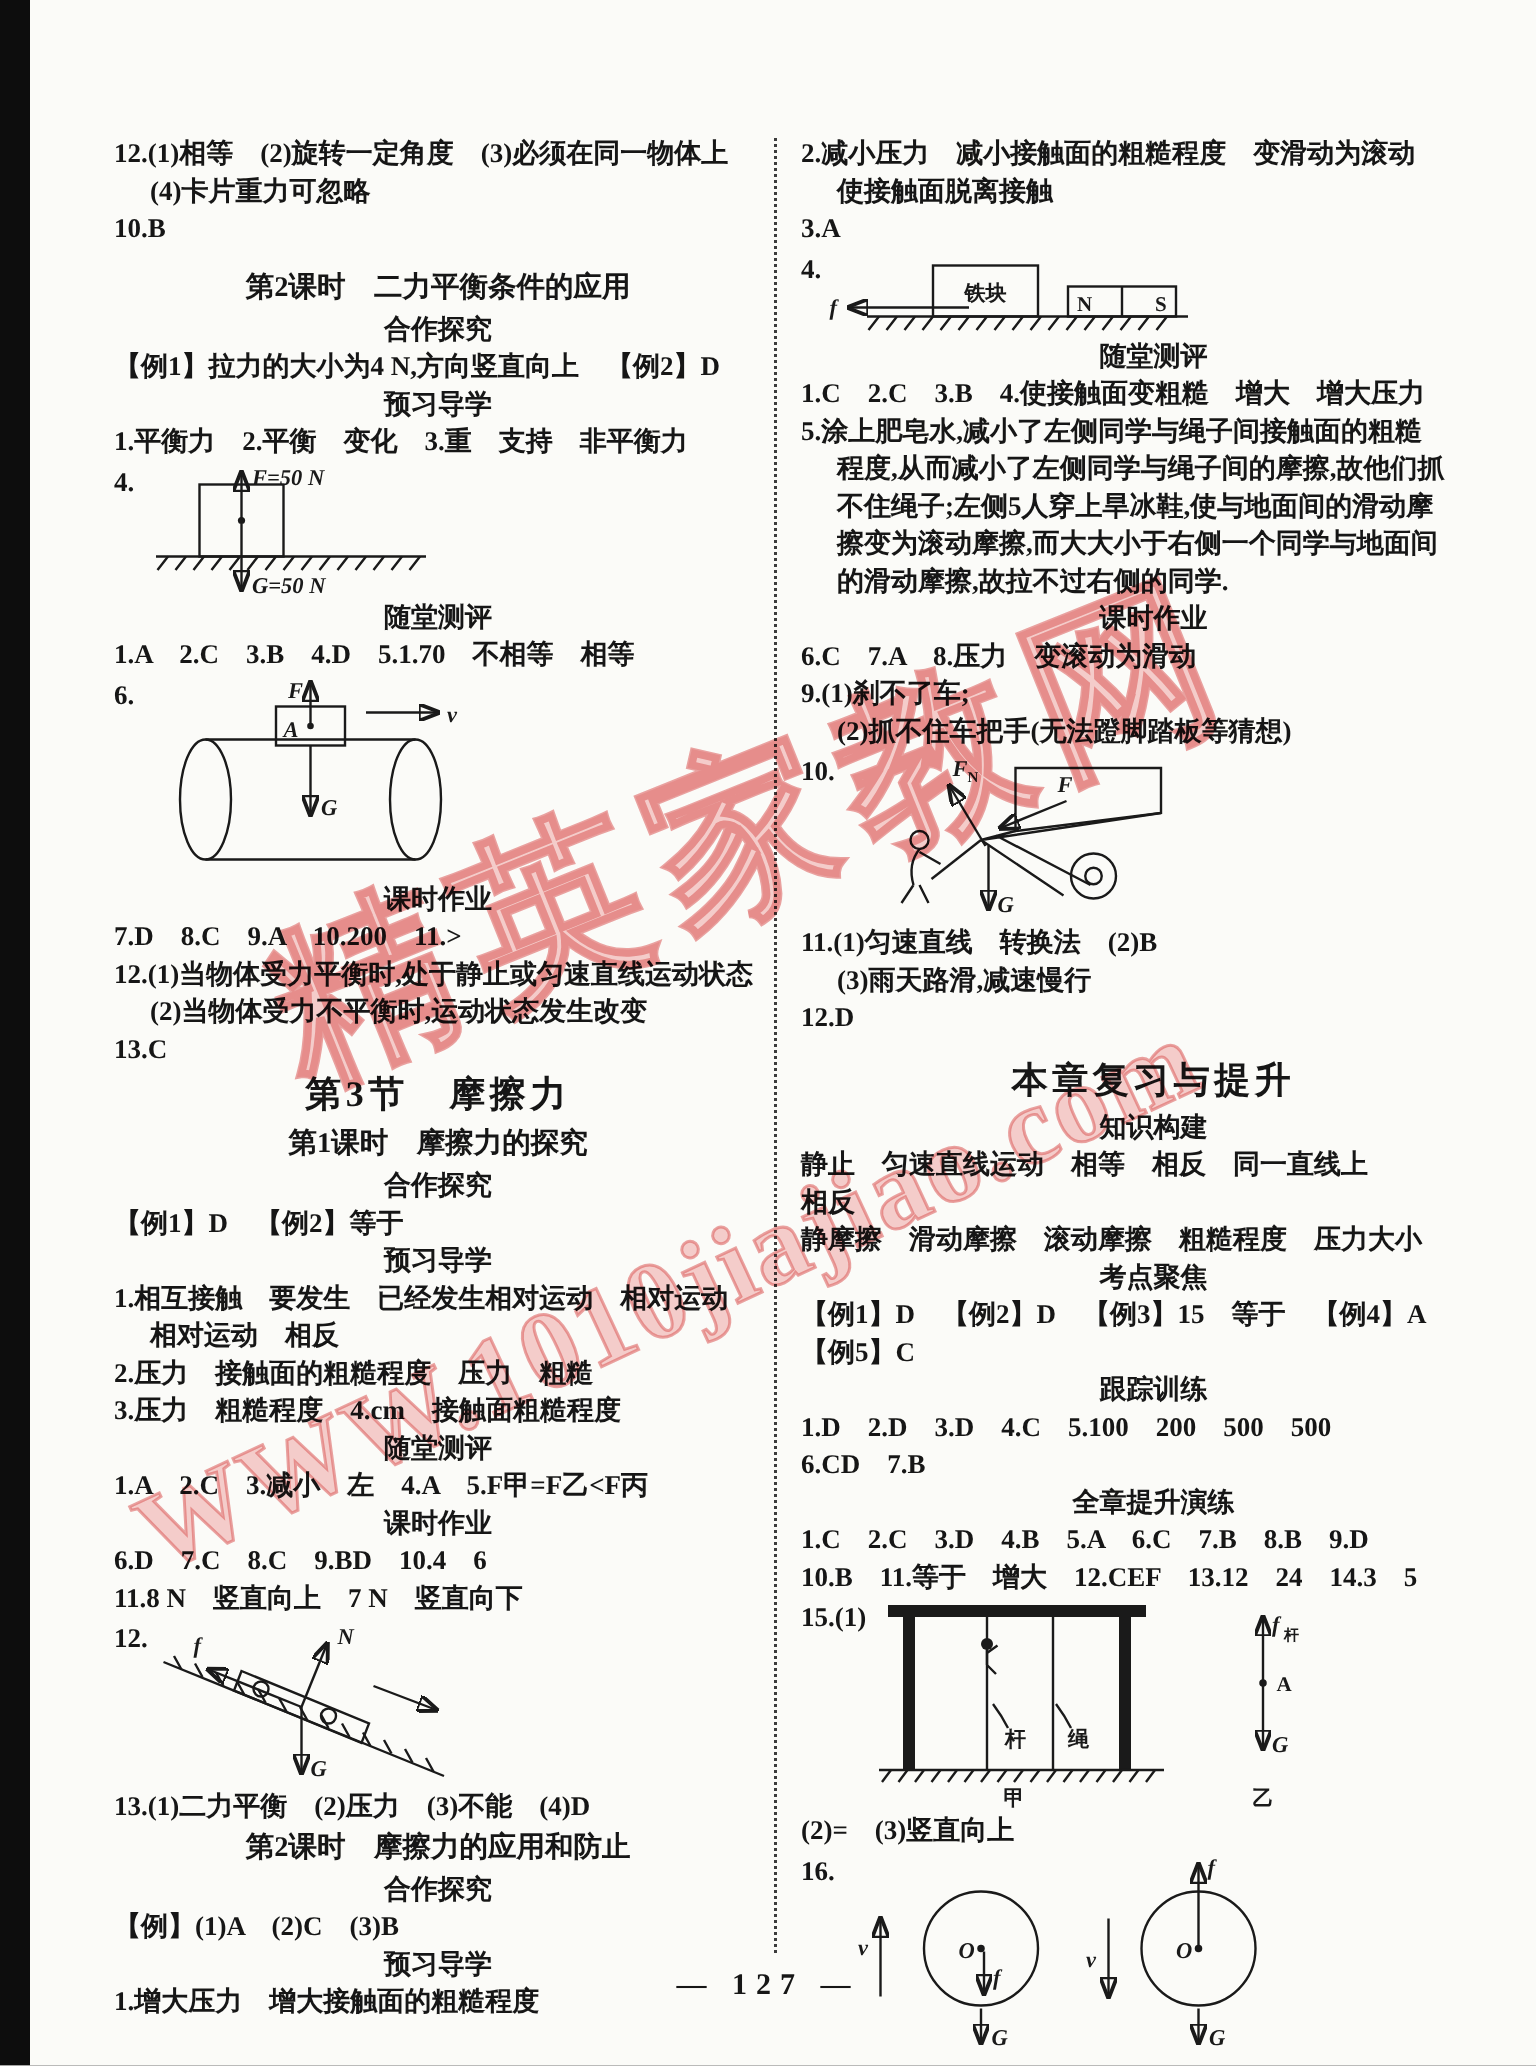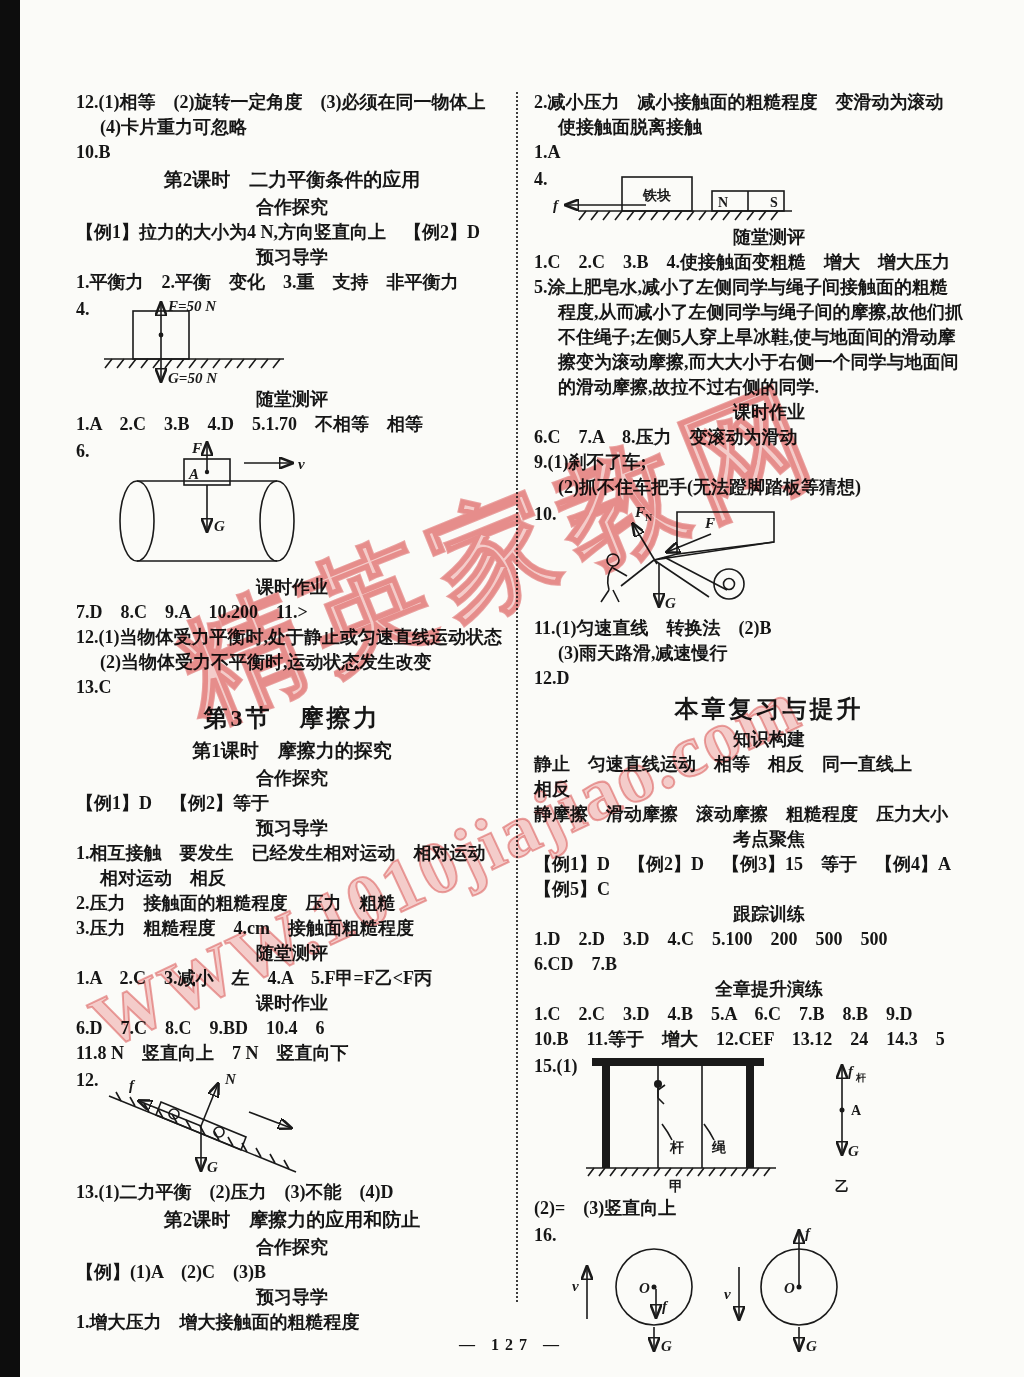--- a/index.html
+++ b/index.html
@@ -9,34 +9,34 @@
   .divider{position:absolute;left:516px;top:92px;height:1210px;border-left:2px dotted #3c3c3c;}
   .col{position:absolute;top:90px;font-size:18px;}
   .colL{left:76px;width:432px;}
   .colR{left:534px;width:470px;}
   .ln{white-space:pre-wrap;margin:0;line-height:25px;}
   .b{font-weight:bold;text-align:center;}
   .hc{text-align:center;}
   .ind{padding-left:24px;}
   .h1{font-size:24px;line-height:36px;letter-spacing:3px;font-weight:bold;}
   .h2{font-size:19px;line-height:30px;font-weight:bold;}
-  .mt{margin-top:0;}
+  .mt{margin-top:12px;}
   .fig{display:flex;align-items:flex-start;gap:2px;margin:2px 0;}
   .fig-num{flex:0 0 auto;line-height:24px;}
   svg{display:block;}
   svg line,svg path,svg rect.o,svg circle.o,svg ellipse,svg polygon.o{stroke:#1a1a1a;stroke-width:1.6;fill:none;}
   svg text{fill:#1a1a1a;font-family:"Liberation Serif","DejaVu Serif",serif;font-size:14px;font-weight:bold;}
   svg text.it{font-style:italic;font-size:15px;}
   svg text.sub{font-size:10px;}
   .wm{position:absolute;white-space:nowrap;pointer-events:none;font-weight:bold;
       color:rgba(235,118,118,0.34);-webkit-text-stroke:2px rgba(222,90,90,0.55);
       mix-blend-mode:multiply;}
   .wm1{left:186px;top:600px;font-size:122px;letter-spacing:14px;transform:rotate(-22deg);transform-origin:0 50%;}
   .wm2{left:96px;top:985px;font-size:74px;letter-spacing:2px;transform:rotate(-25deg);transform-origin:0 50%;}
-  .footer{position:absolute;left:0;width:1024px;top:1312px;text-align:center;font-size:16px;letter-spacing:6px;margin-top:24px;}
+  .footer{position:absolute;left:0;width:1024px;top:1312px;text-align:center;font-size:20px;letter-spacing:6px;}
 </style>
 </head>
 <body>
 
 <svg width="0" height="0" style="position:absolute">
   <defs>
     <marker id="ah" markerWidth="9" markerHeight="7" refX="8" refY="3.5" orient="auto">
       <path d="M0,0 L9,3.5 L0,7 Z" fill="#1a1a1a" stroke="none"></path>
     </marker>
   </defs>
@@ -133,21 +133,21 @@
     <p class="ln hc h2">第2课时　摩擦力的应用和防止</p>
     <p class="ln b">合作探究</p>
     <p class="ln">【例】(1)A　(2)C　(3)B</p>
     <p class="ln b">预习导学</p>
     <p class="ln">1.增大压力　增大接触面的粗糙程度</p>
   </div>
 
   <div class="col colR">
     <p class="ln">2.减小压力　减小接触面的粗糙程度　变滑动为滚动</p>
     <p class="ln ind">使接触面脱离接触</p>
-    <p class="ln">1.A</p>
+    <p class="ln">3.A</p>
 
     <div class="fig">
       <span class="fig-num">4.</span>
       <svg width="252" height="56">
         <text class="it" x="3" y="43">f</text>
         <line x1="96" y1="38" x2="16" y2="38" marker-end="url(#ah)"></line>
         <path d="M28 44 H242"></path>
         <path d="M36 44 l-7 9M48 44 l-7 9M60 44 l-7 9M72 44 l-7 9M84 44 l-7 9M96 44 l-7 9M108 44 l-7 9M120 44 l-7 9M132 44 l-7 9M144 44 l-7 9M156 44 l-7 9M168 44 l-7 9M180 44 l-7 9M192 44 l-7 9M204 44 l-7 9M216 44 l-7 9M228 44 l-7 9" stroke-width="1.2"></path>
         <rect class="o" x="72" y="10" width="70" height="34"></rect>
         <text x="107" y="33" text-anchor="middle" font-size="15">铁块</text>

